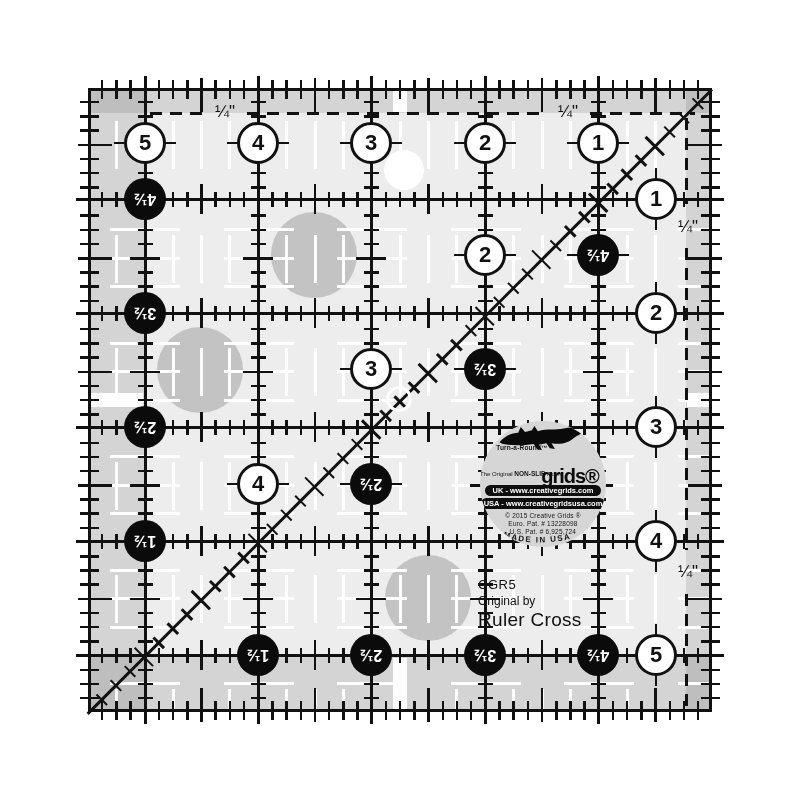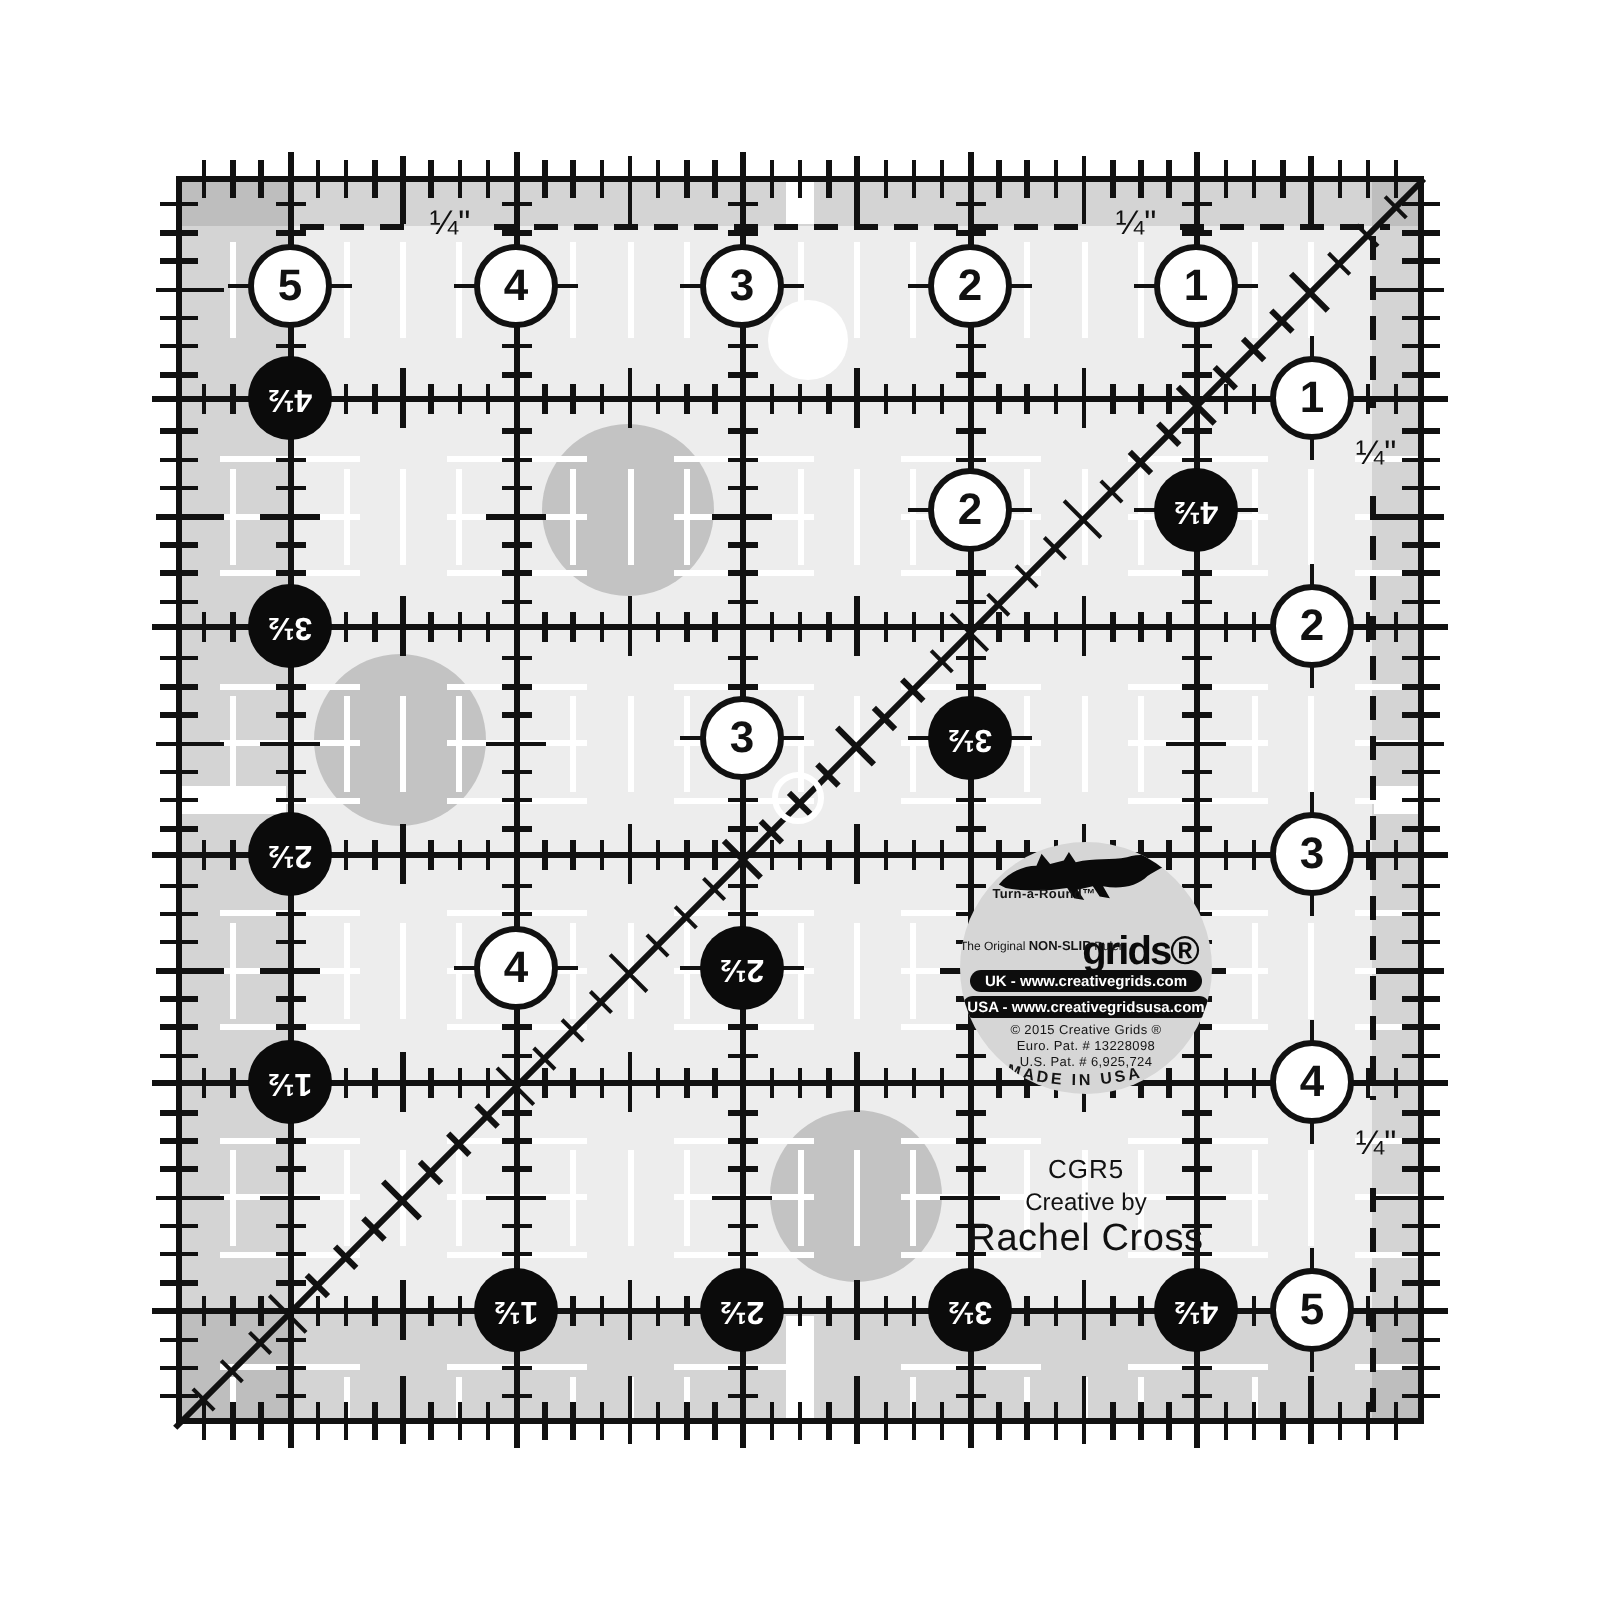--- a/index.html
+++ b/index.html
@@ -22,21 +22,21 @@
   #badge .bar{position:absolute;background:#0d0d0d;color:#fff;border-radius:6px;
               font-weight:bold;font-size:7.5px;line-height:11px;height:11px;white-space:nowrap;}
   #brand1{position:absolute;left:0;top:27px;width:112px;text-align:center;
           font-size:25px;font-weight:800;letter-spacing:-1.5px;color:#0a0a0a;}
   #brand2{position:absolute;left:58px;top:44px;width:64px;text-align:center;
           font-size:20px;font-weight:800;letter-spacing:-1px;color:#0a0a0a;}
   #tagline{position:absolute;left:0px;top:49px;width:76px;text-align:center;
            font-size:6px;color:#151515;white-space:nowrap;}
   #tagline b{font-size:6.5px;}
   
-  #model-block{position:absolute;left:478px;top:577px;width:130px;text-align:center;}
+  #model-block{position:absolute;left:478px;top:577px;width:130px;}
   #model-line{font-size:13px;letter-spacing:.5px;}
   #designedby-line{font-size:12px;margin-top:2px;}
   #designer-line{font-size:19px;margin-top:1px;letter-spacing:.3px;}
 </style>
 </head>
 <body>
 
 <div id="scene">
 
   <div id="ruler-canvas" class="abs" style="left:0;top:0;width:800px;height:800px;">
@@ -776,16 +776,16 @@
           <path id="arcp" d="M6,12 Q46,24 86,10"></path>
         </defs>
       <text font-size="8" font-weight="bold" letter-spacing="1.5" fill="#151515" font-family="Liberation Sans, sans-serif">
         <textPath href="#arcp">MADE IN USA</textPath>
       </text>
     </svg>
   </div>
 
   <div id="model-block">
     <div id="model-line">CGR5</div>
-    <div id="designedby-line">Creative by</div>
-    <div id="designer-line">Rachel Cross</div>
+    <div id="designedby-line">Original by</div>
+    <div id="designer-line">Ruler Cross</div>
   </div>
 </div>
 
 </body></html>

